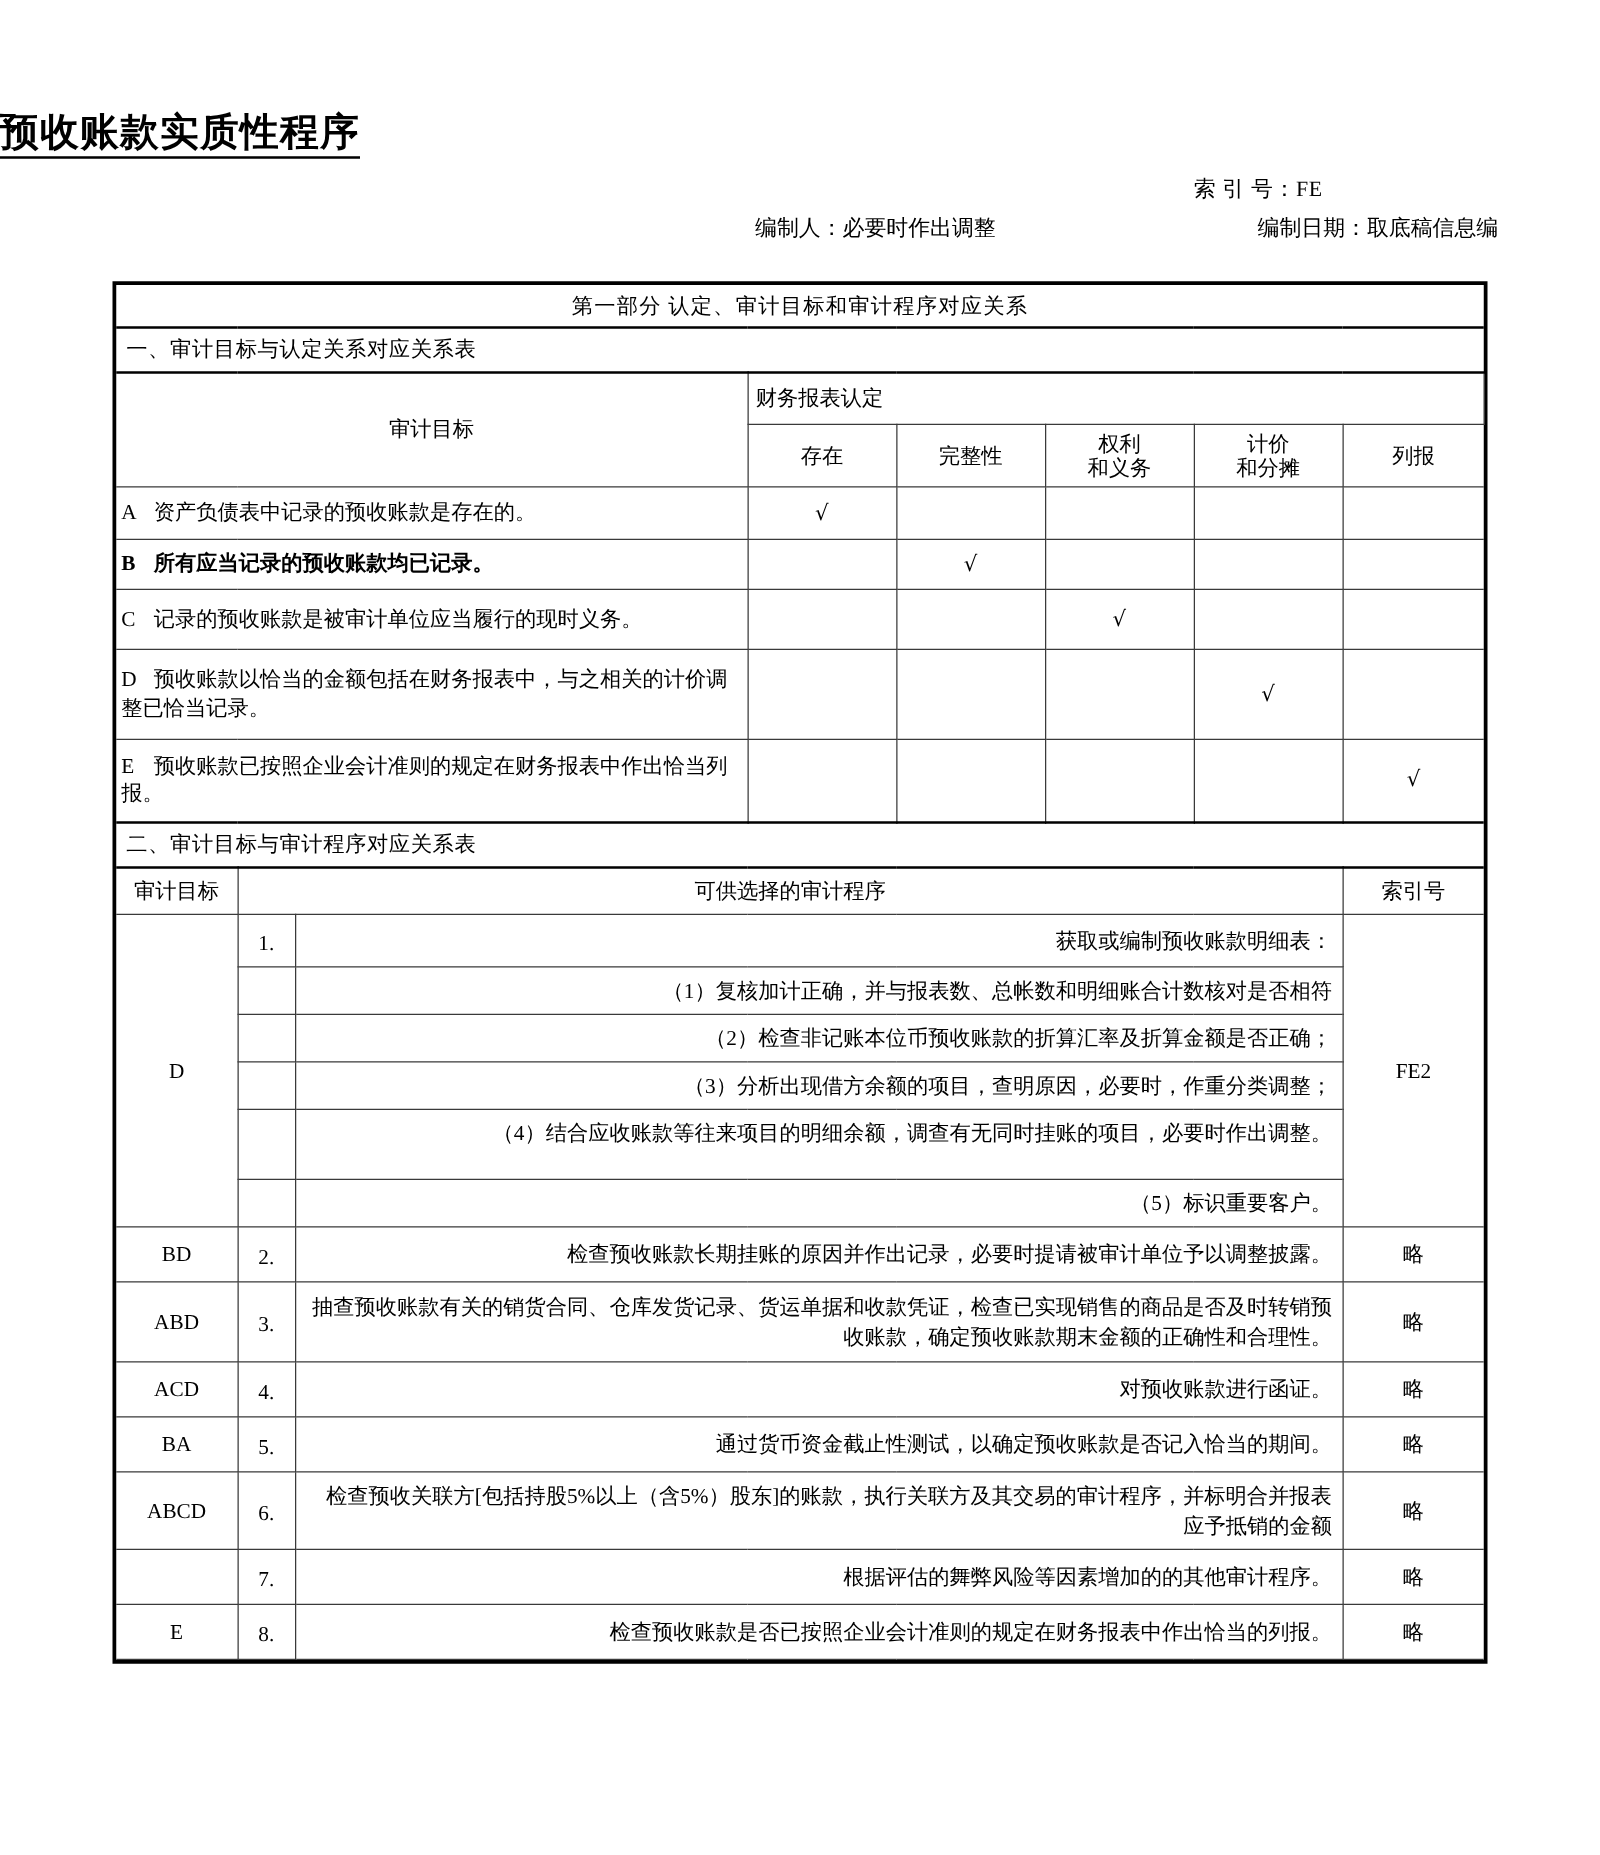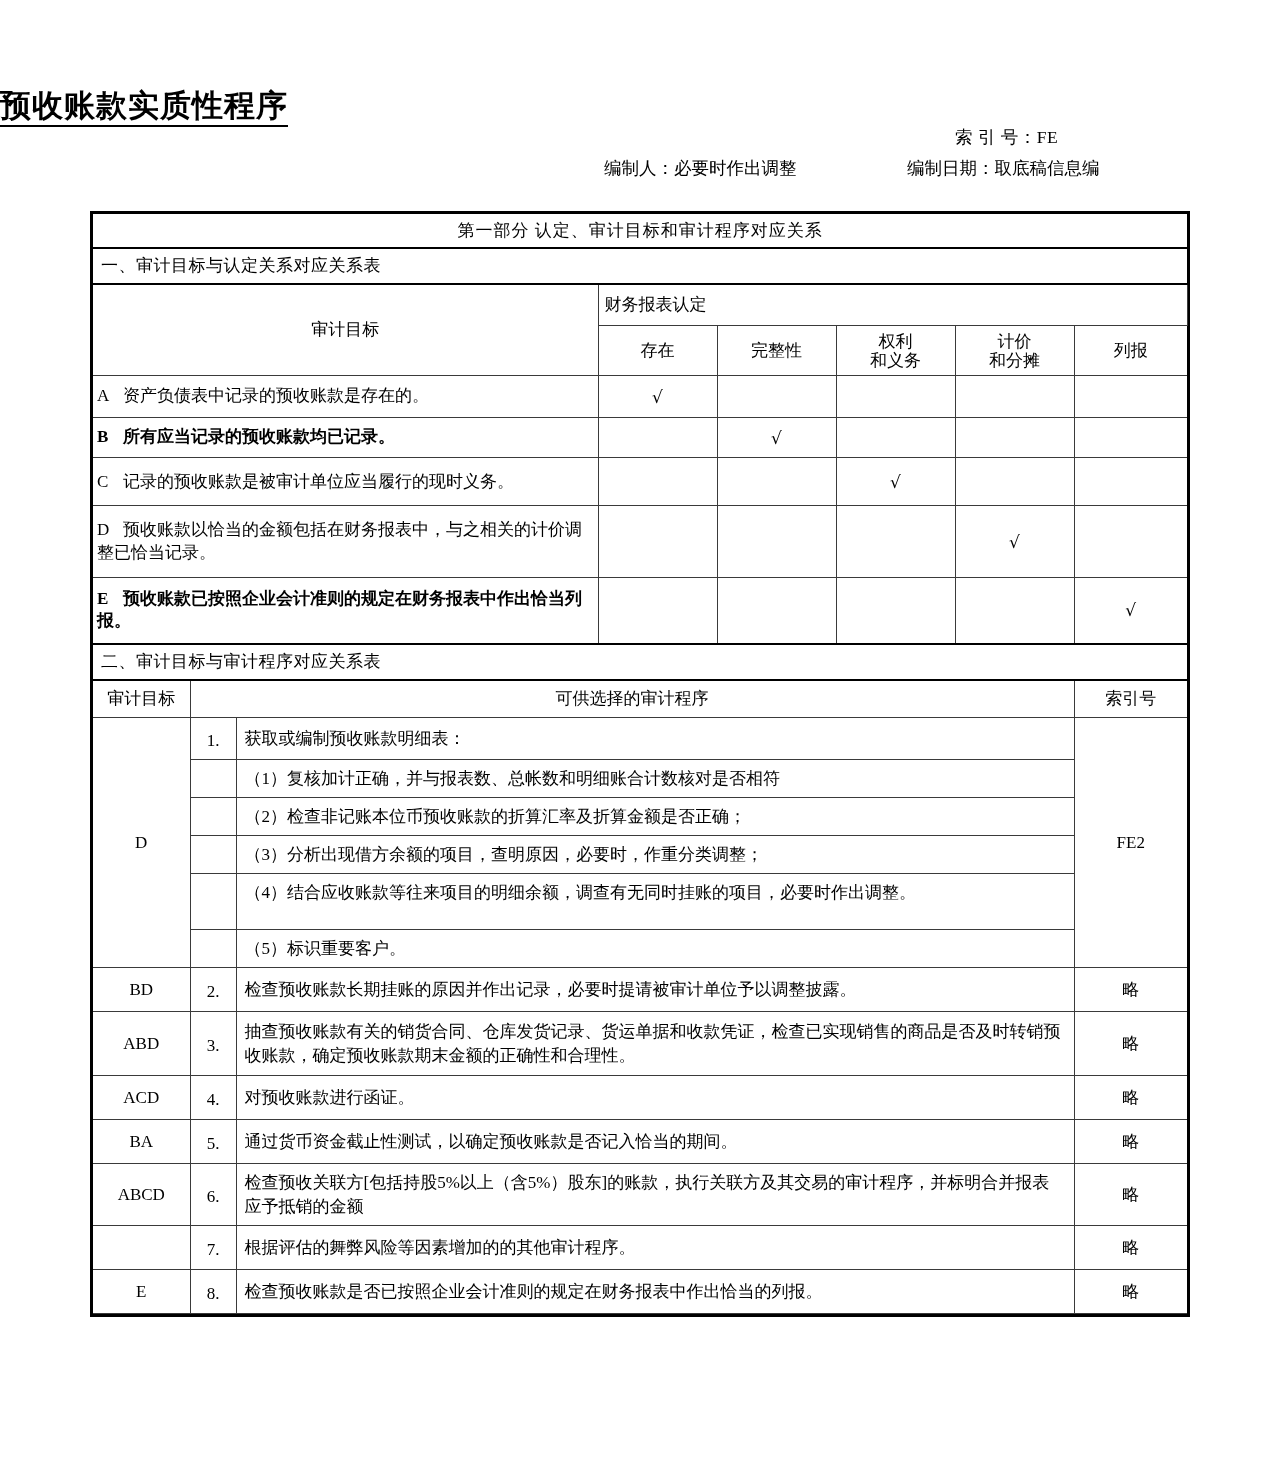--- a/index.html
+++ b/index.html
@@ -31,21 +31,21 @@
     line-height: 1.18;
   }
   .doc-title span {
     border-bottom: 2px solid #000;
     padding-bottom: 2px;
   }
 
   
   .meta {
     position: relative;
-    margin-top: 0;
+    margin-top: 14px;
     height: 86px;
     font-size: 17.5px;
   }
   .meta-index {
     position: absolute;
     left: 955px;
     top: 0px;
     white-space: nowrap;
     letter-spacing: 0.5px;
   }
@@ -53,21 +53,21 @@
     position: absolute;
     left: 0;
     width: 1280px;
     height: 27px;
     white-space: nowrap;
   }
   .meta-row.r1 { top: 31px; }
   .meta-row.r2 { top: 62px; }
   .meta-c1 { position: absolute; left: 98px; }
   .meta-c2 { position: absolute; left: 604px; }
-  .meta-c3 { position: absolute; left: 907px; }
+  .meta-c3 { position: absolute; left: 1006px; }
 
   
   .frame {
     position: relative;
     margin: 0 auto;
     width: 1100px;
     border: 3px solid #000;
     border-collapse: collapse;
     box-sizing: border-box;
   }
@@ -127,21 +127,21 @@
     font-size: 17px;
     line-height: 1.32;
     padding: 3px 4px 3px 4px !important;
     vertical-align: top;
   }
   .goal-cell .lbl { display: inline-block; width: 26px; }
   .tick { text-align: center; font-size: 19px; font-family: "DejaVu Sans", sans-serif; }
 
   
   .p-num { text-align: center; font-size: 17px; vertical-align: top; padding-top: 6px !important;}
-  .p-txt { text-align: left; font-size: 17px; line-height: 1.38; vertical-align: middle; padding: 5px 8px !important; }
+  .p-txt { text-align: right; font-size: 17px; line-height: 1.38; vertical-align: middle; padding: 5px 8px !important; }
   .p-idx { text-align: center; font-size: 17px; }
   .p-goal { text-align: center; font-size: 17px; }
 
   .nb-l { border-left: none !important; }
   .nb-r { border-right: none !important; }
 </style>
 </head>
 <body>
 
 <div class="page">
@@ -250,21 +250,21 @@
           <span class="lbl">D</span><span>预收账款以恰当的金额包括在财务报表中，与之相关的计价调整已恰当记录。</span>
         </td>
         <td class="tick"></td>
         <td class="tick"></td>
         <td class="tick"></td>
         <td class="tick">√</td>
         <td class="tick nb-r"></td>
       </tr>
 
       <tr>
-        <td class="goal-cell nb-l" colspan="3" style="height:66px;font-weight:bold;">
+        <td class="goal-cell nb-l" colspan="3" style="height:66px;">
           <span class="lbl">E</span><span>预收账款已按照企业会计准则的规定在财务报表中作出恰当列报。</span>
         </td>
         <td class="tick"></td>
         <td class="tick"></td>
         <td class="tick"></td>
         <td class="tick"></td>
         <td class="tick nb-r">√</td>
       </tr>
 
       <tr>

